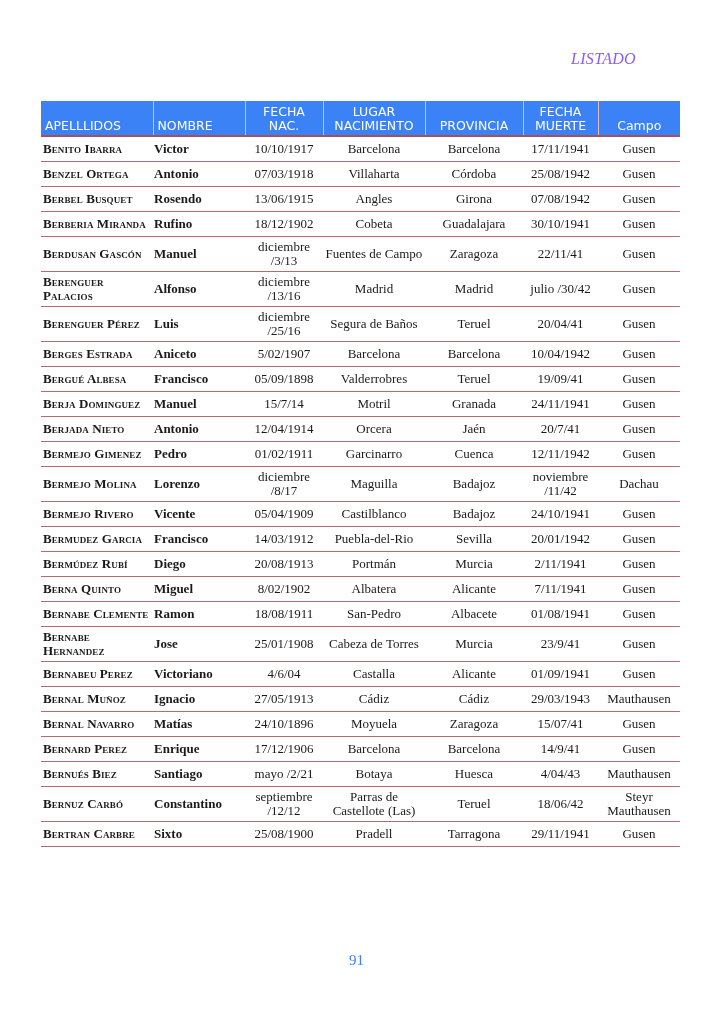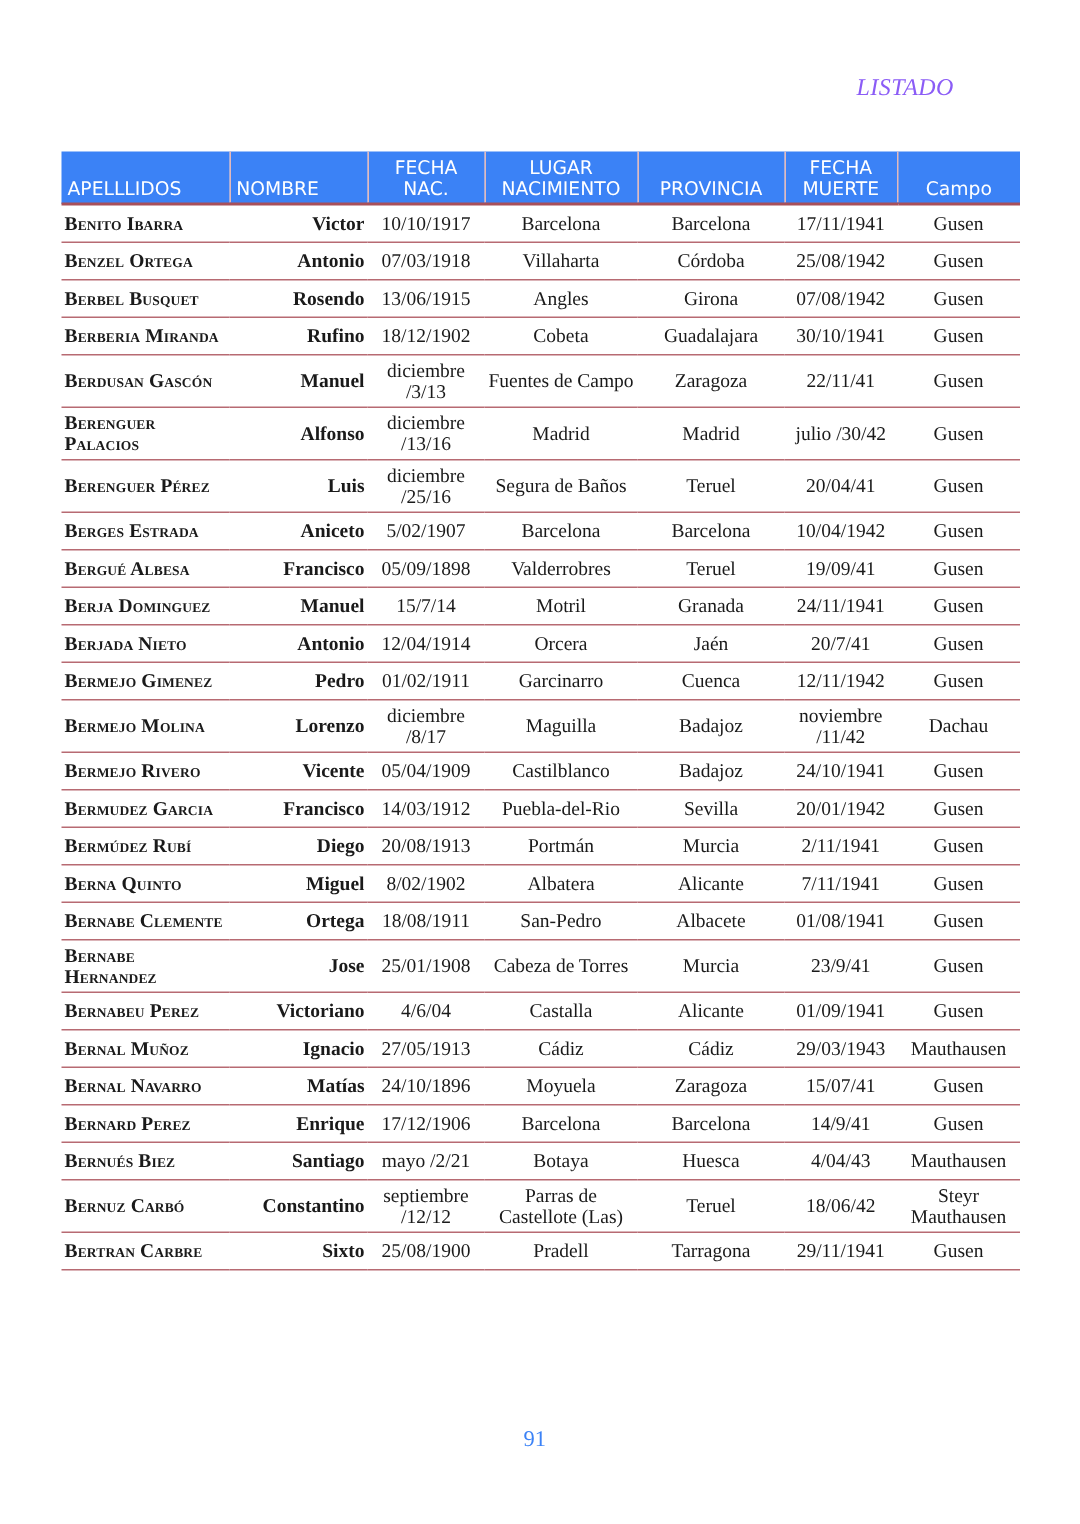--- a/index.html
+++ b/index.html
@@ -6,21 +6,21 @@
   body { width: 720px; height: 1016px; position: relative; overflow: hidden; font-family: "Liberation Serif", "DejaVu Serif", serif; color: #1a1a1a; }
   .running-head { position: absolute; top: 50px; left: 571px; font-family: "Liberation Serif", serif; font-style: italic; font-size: 16px; color: #8b5cf6; letter-spacing: 0.3px; }
   table.listado { position: absolute; top: 101px; left: 41px; width: 639px; border-collapse: collapse; table-layout: fixed; }
   col.c1 { width: 112px; } col.c2 { width: 92px; } col.c3 { width: 78px; } col.c4 { width: 102px; }
   col.c5 { width: 98px; } col.c6 { width: 75px; } col.c7 { width: 82px; }
   thead th { background: #3b82f6; color: #ffffff; font-family: "DejaVu Sans", sans-serif; font-weight: normal; font-size: 12.5px; line-height: 14px; vertical-align: bottom; text-align: center; padding: 2px 2px 2px 2px; height: 30px; border-right: 1px solid #e3b9bb; border-bottom: 2px solid #a8505a; }
   thead th:last-child { border-right: none; }
   thead th.left { text-align: left; padding-left: 4px; }
   tbody td { font-size: 13px; line-height: 14px; padding: 3px 2px; text-align: center; border-bottom: 1.5px solid #b76a72; height: 18px; vertical-align: middle; }
   tbody td.surname { text-align: left; font-weight: bold; font-variant: small-caps; font-size: 13px; padding-left: 2px; letter-spacing: 0.1px; }
-  tbody td.name { text-align: right; font-weight: bold; padding-left: 1px; }
+  tbody td.name { text-align: left; font-weight: bold; padding-left: 1px; }
   tbody tr.tall td { height: 26px; }
   .folio { position: absolute; top: 952px; left: 349px; font-family: "Liberation Serif", serif; font-size: 15px; color: #3b82f6; }
 </style>
 </head>
 <body>
 
 <div class="running-head">LISTADO</div>
 
 <table class="listado">
   <colgroup>
@@ -192,21 +192,21 @@
         <td class="surname">Berna Quinto</td>
         <td class="name">Miguel</td>
         <td>8/02/1902</td>
         <td>Albatera</td>
         <td>Alicante</td>
         <td>7/11/1941</td>
         <td>Gusen</td>
       </tr>
       <tr>
         <td class="surname">Bernabe Clemente</td>
-        <td class="name">Ortega</td>
+        <td class="name">Ramon</td>
         <td>18/08/1911</td>
         <td>San-Pedro</td>
         <td>Albacete</td>
         <td>01/08/1941</td>
         <td>Gusen</td>
       </tr>
       <tr class="tall">
         <td class="surname">Bernabe Hernandez</td>
         <td class="name">Jose</td>
         <td>25/01/1908</td>

